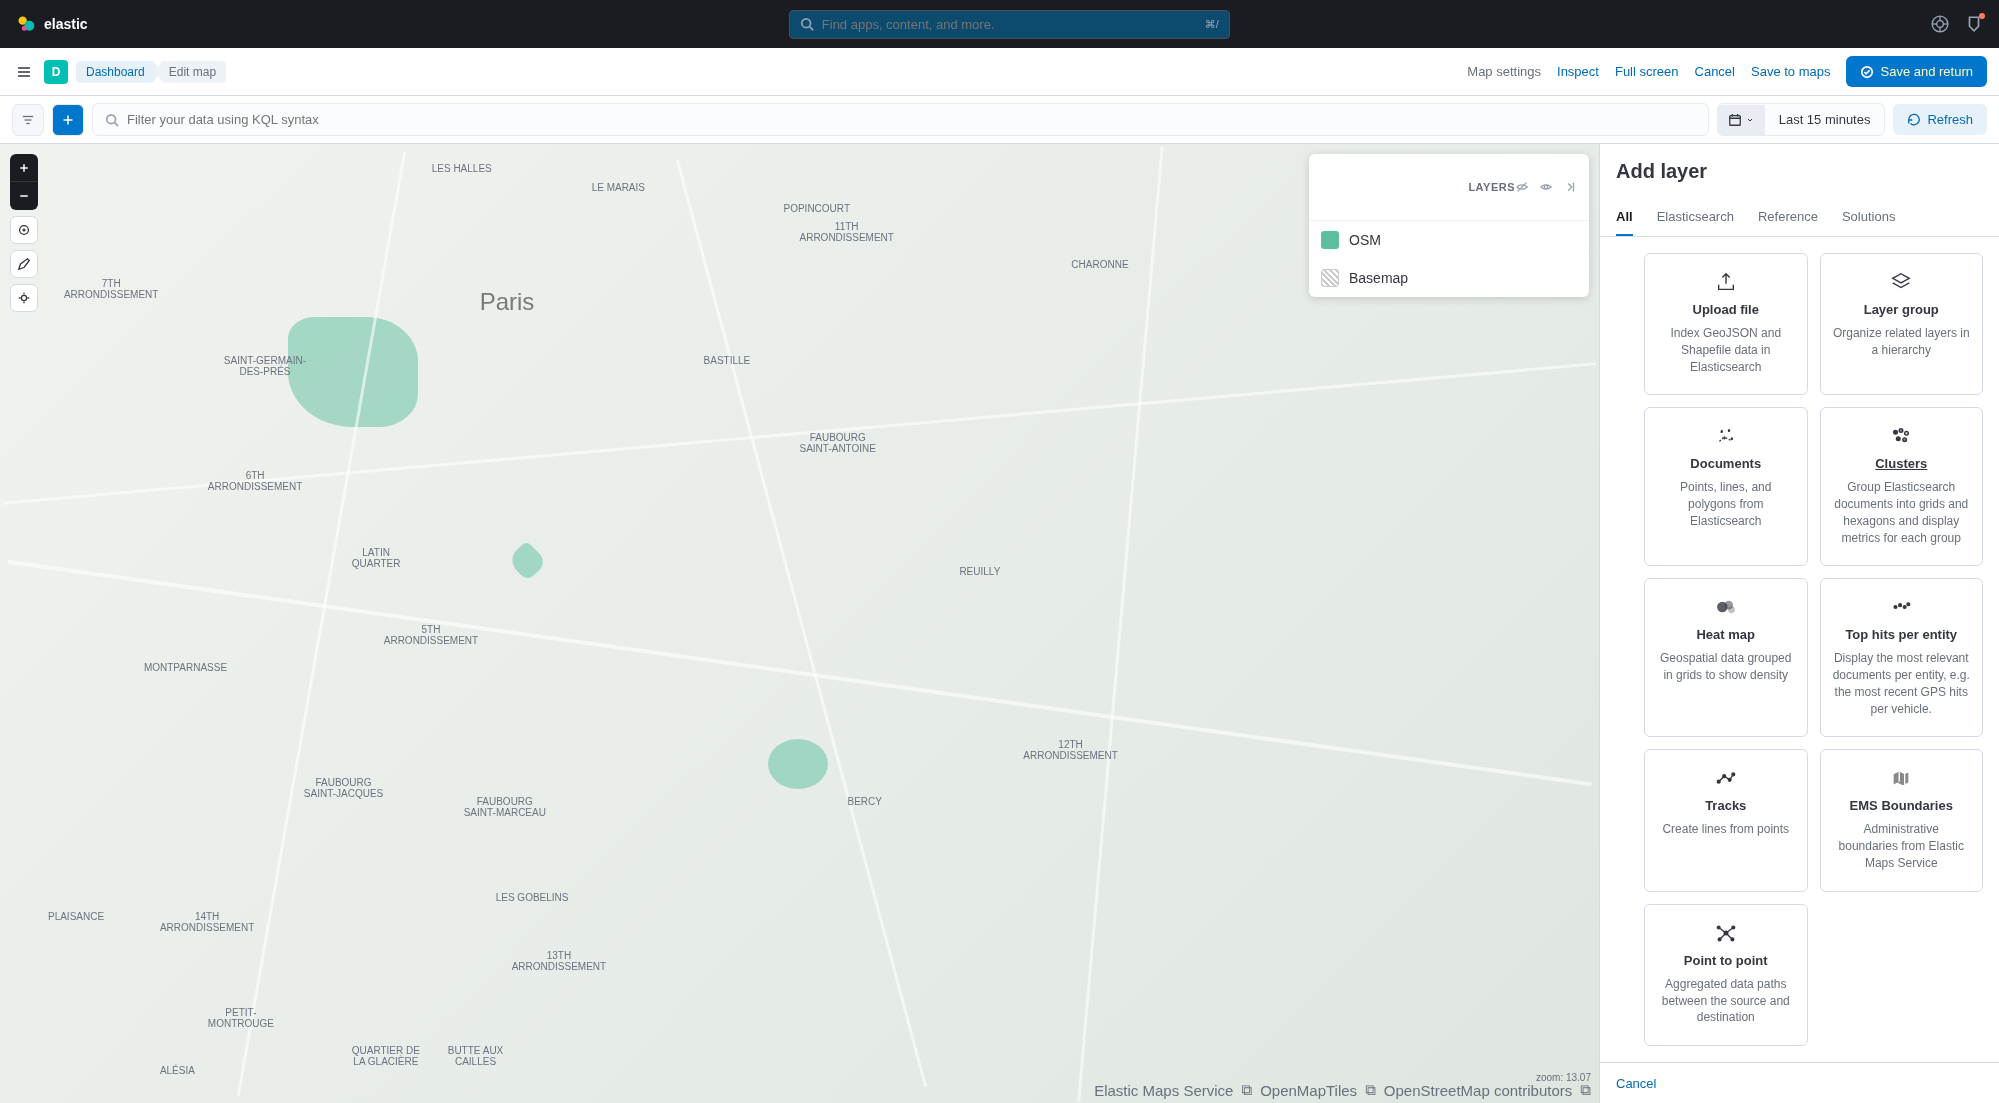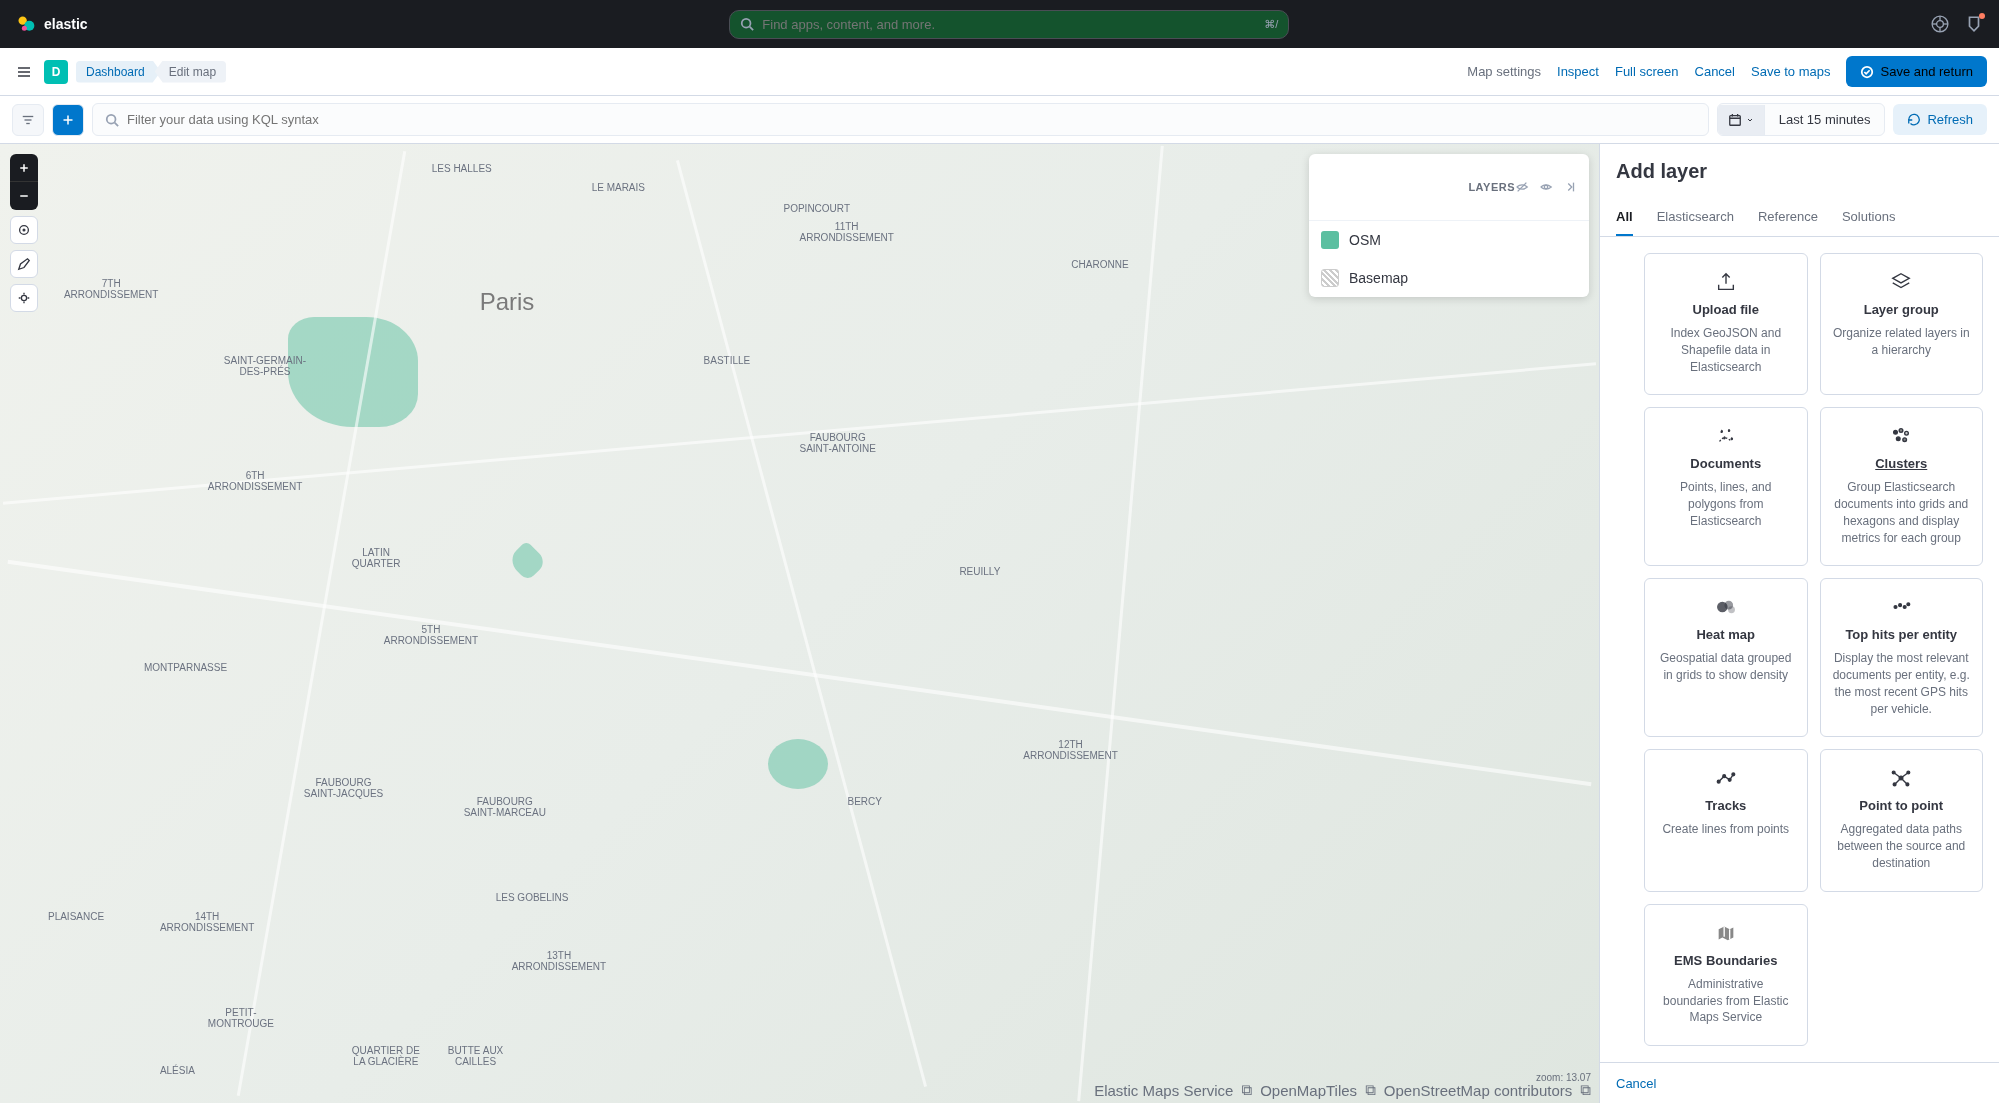--- a/index.html
+++ b/index.html
@@ -3,39 +3,39 @@
 <meta charset="utf-8">
 <style>
 * { box-sizing: border-box; margin: 0; padding: 0; }
 body { font-family: -apple-system, BlinkMacSystemFont, "Segoe UI", Helvetica, Arial, sans-serif; font-size: 14px; color: #343741; overflow: hidden; }
 
 
 .top-header { background: #1a1c21; height: 48px; display: flex; align-items: center; padding: 0 16px; }
 .logo-area { display: flex; align-items: center; gap: 8px; color: #fff; font-weight: 600; }
 .logo-icon { width: 20px; height: 20px; }
 .search-bar { flex: 1; display: flex; justify-content: center; }
-.search-input-wrap { background: #14532d; border: 1px solid #4a4d55; border-radius: 10px; padding: 6px 10px; width: 560px; display: flex; align-items: center; gap: 8px; color: #98a2b3; }
+.search-input-wrap { background: #0c4a6e; border: 1px solid #4a4d55; border-radius: 4px; padding: 6px 10px; width: 441px; display: flex; align-items: center; gap: 8px; color: #98a2b3; }
 .search-input-wrap input { background: transparent; border: none; outline: none; color: #98a2b3; flex: 1; font-size: 13px; }
 .search-shortcut { font-size: 11px; color: #98a2b3; }
 .header-icons { display: flex; gap: 16px; align-items: center; }
 .header-icon { color: #98a2b3; cursor: pointer; position: relative; }
 .notif-dot { position: absolute; top: -2px; right: -2px; width: 6px; height: 6px; background: #ff7e62; border-radius: 50%; }
 
 
 .sub-header { background: #fff; height: 48px; border-bottom: 1px solid #d3dae6; display: flex; align-items: center; padding: 0 12px; gap: 8px; }
 .hamburger { cursor: pointer; padding: 4px; }
 .app-badge { background: #00bfb3; color: #fff; width: 24px; height: 24px; border-radius: 4px; display: flex; align-items: center; justify-content: center; font-weight: bold; font-size: 12px; }
 .breadcrumb { display: flex; align-items: center; }
 .crumb { padding: 4px 10px; font-size: 12px; background: #e6f0f8; border-radius: 4px; }
 .crumb.link { color: #006bb4; cursor: pointer; clip-path: polygon(0 0, calc(100% - 8px) 0, 100% 50%, calc(100% - 8px) 100%, 0 100%); padding-right: 16px; }
 .crumb.current { background: #eef2f7; color: #69707d; margin-left: -6px; padding-left: 14px; clip-path: polygon(8px 0, 100% 0, 100% 100%, 8px 100%, 0 50%); }
 .sub-header-right { margin-left: auto; display: flex; align-items: center; gap: 16px; }
 .link-btn { color: #006bb4; cursor: pointer; font-size: 13px; }
 .link-btn.muted { color: #69707d; }
-.primary-btn { background: #0077cc; color: #000000; border: none; border-radius: 6px; padding: 8px 14px; cursor: pointer; display: flex; align-items: center; gap: 6px; font-size: 13px; font-weight: 500; }
+.primary-btn { background: #0077cc; color: #fef9c3; border: none; border-radius: 6px; padding: 8px 14px; cursor: pointer; display: flex; align-items: center; gap: 6px; font-size: 13px; font-weight: 500; }
 
 
 .query-bar { background: #fff; height: 48px; border-bottom: 1px solid #d3dae6; display: flex; align-items: center; padding: 0 12px; gap: 8px; }
 .icon-btn { background: #f5f7fa; border: 1px solid #e6ebf2; border-radius: 6px; width: 32px; height: 32px; display: flex; align-items: center; justify-content: center; cursor: pointer; }
 .icon-btn.filled { background: #07c; color: #fff; }
 .kql-input { flex: 1; border: 1px solid #e6ebf2; border-radius: 6px; padding: 8px 12px; display: flex; align-items: center; gap: 8px; background: #fbfcfd; }
 .kql-input input { border: none; outline: none; flex: 1; font-size: 13px; background: transparent; }
 .time-picker { display: flex; align-items: center; border: 1px solid #e6ebf2; border-radius: 6px; background: #fbfcfd; overflow: hidden; }
 .time-picker .cal-btn { background: #e9edf3; padding: 8px 10px; border-right: 1px solid #e6ebf2; cursor: pointer; display:flex; align-items:center; gap:4px;}
 .time-picker .time-label { padding: 8px 14px; font-size: 13px; }
@@ -432,39 +432,39 @@
               <circle cx="20" cy="8" r="1.5" fill="#343741"></circle>
               <path d="M4 16 L10 10 L16 14 L20 8"></path>
             </svg>
           </div>
           <div class="card-title">Tracks</div>
           <div class="card-desc">Create lines from points</div>
         </div>
         <div class="layer-card">
           <div class="card-icon">
             <svg width="22" height="22" viewBox="0 0 24 24" fill="none" stroke="#343741" stroke-width="1.5">
+              <path d="M4 8 L10 5 L16 8 L20 6 L20 17 L14 20 L8 17 L4 19 Z" fill="#888" stroke="none"></path>
+              <path d="M10 5 L10 16 M16 8 L16 19" stroke="#fff"></path>
+            </svg>
+          </div>
+          <div class="card-title">EMS Boundaries</div>
+          <div class="card-desc">Administrative boundaries from Elastic Maps Service</div>
+        </div>
+        <div class="layer-card">
+          <div class="card-icon">
+            <svg width="22" height="22" viewBox="0 0 24 24" fill="none" stroke="#343741" stroke-width="1.5">
               <circle cx="12" cy="12" r="2" fill="#343741"></circle>
               <circle cx="4" cy="6" r="1.5" fill="#343741"></circle>
               <circle cx="20" cy="6" r="1.5" fill="#343741"></circle>
               <circle cx="5" cy="19" r="1.5" fill="#343741"></circle>
               <circle cx="19" cy="19" r="1.5" fill="#343741"></circle>
               <path d="M12 12 L4 6 M12 12 L20 6 M12 12 L5 19 M12 12 L19 19"></path>
             </svg>
           </div>
           <div class="card-title">Point to point</div>
           <div class="card-desc">Aggregated data paths between the source and destination</div>
         </div>
-        <div class="layer-card">
-          <div class="card-icon">
-            <svg width="22" height="22" viewBox="0 0 24 24" fill="none" stroke="#343741" stroke-width="1.5">
-              <path d="M4 8 L10 5 L16 8 L20 6 L20 17 L14 20 L8 17 L4 19 Z" fill="#888" stroke="none"></path>
-              <path d="M10 5 L10 16 M16 8 L16 19" stroke="#fff"></path>
-            </svg>
-          </div>
-          <div class="card-title">EMS Boundaries</div>
-          <div class="card-desc">Administrative boundaries from Elastic Maps Service</div>
-        </div>
       </div>
     <div class="right-panel-footer">
       <span class="cancel-link">Cancel</span>
     </div>
   </div>
 </div>
 
 </body></html>

